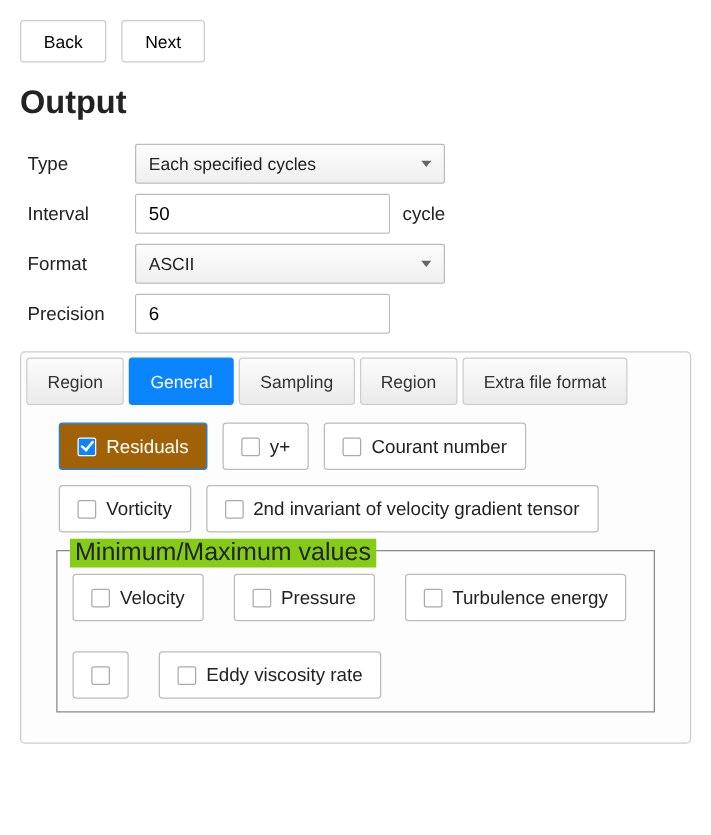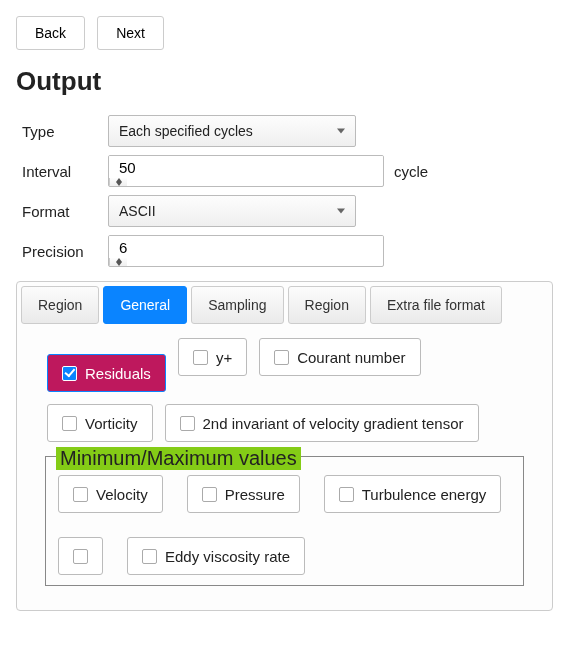--- a/index.html
+++ b/index.html
@@ -42,26 +42,25 @@
   top: 50%;
   transform: translateY(-50%);
   width: 0; height: 0;
   border-left: 4px solid transparent;
   border-right: 4px solid transparent;
   border-top: 5px solid #666;
 }
 .spin-wrap { display: flex; align-items: center; }
 .spinbox {
   display: flex;
-  width: 276px;
+  width: 204px;
   height: 32px;
   border: 1px solid #bbb;
   border-radius: 2px;
   overflow: hidden;
-  flex-direction: column;
 }
 .spinbox input {
   flex: 1;
   border: none;
   padding: 0 10px;
   font-size: 15px;
   outline: none;
 }
 .spin-btns {
   width: 18px;
@@ -133,24 +132,23 @@
 .chk-btn .box {
   width: 15px; height: 15px;
   border: 1px solid #aaa;
   border-radius: 2px;
   display: inline-flex;
   align-items: center;
   justify-content: center;
   background: #fff;
 }
 .chk-btn.checked {
-  background: #be185d;
+  background: #a16207;
   border-color: #0a84ff;
   color: #fff;
-  margin-top: 16px;
 }
 .chk-btn.checked .box {
   background: #0a84ff;
   border-color: #fff;
 }
 .chk-btn.checked .box::after {
   content: "";
   width: 4px; height: 8px;
   border: solid #fff;
   border-width: 0 2px 2px 0;

